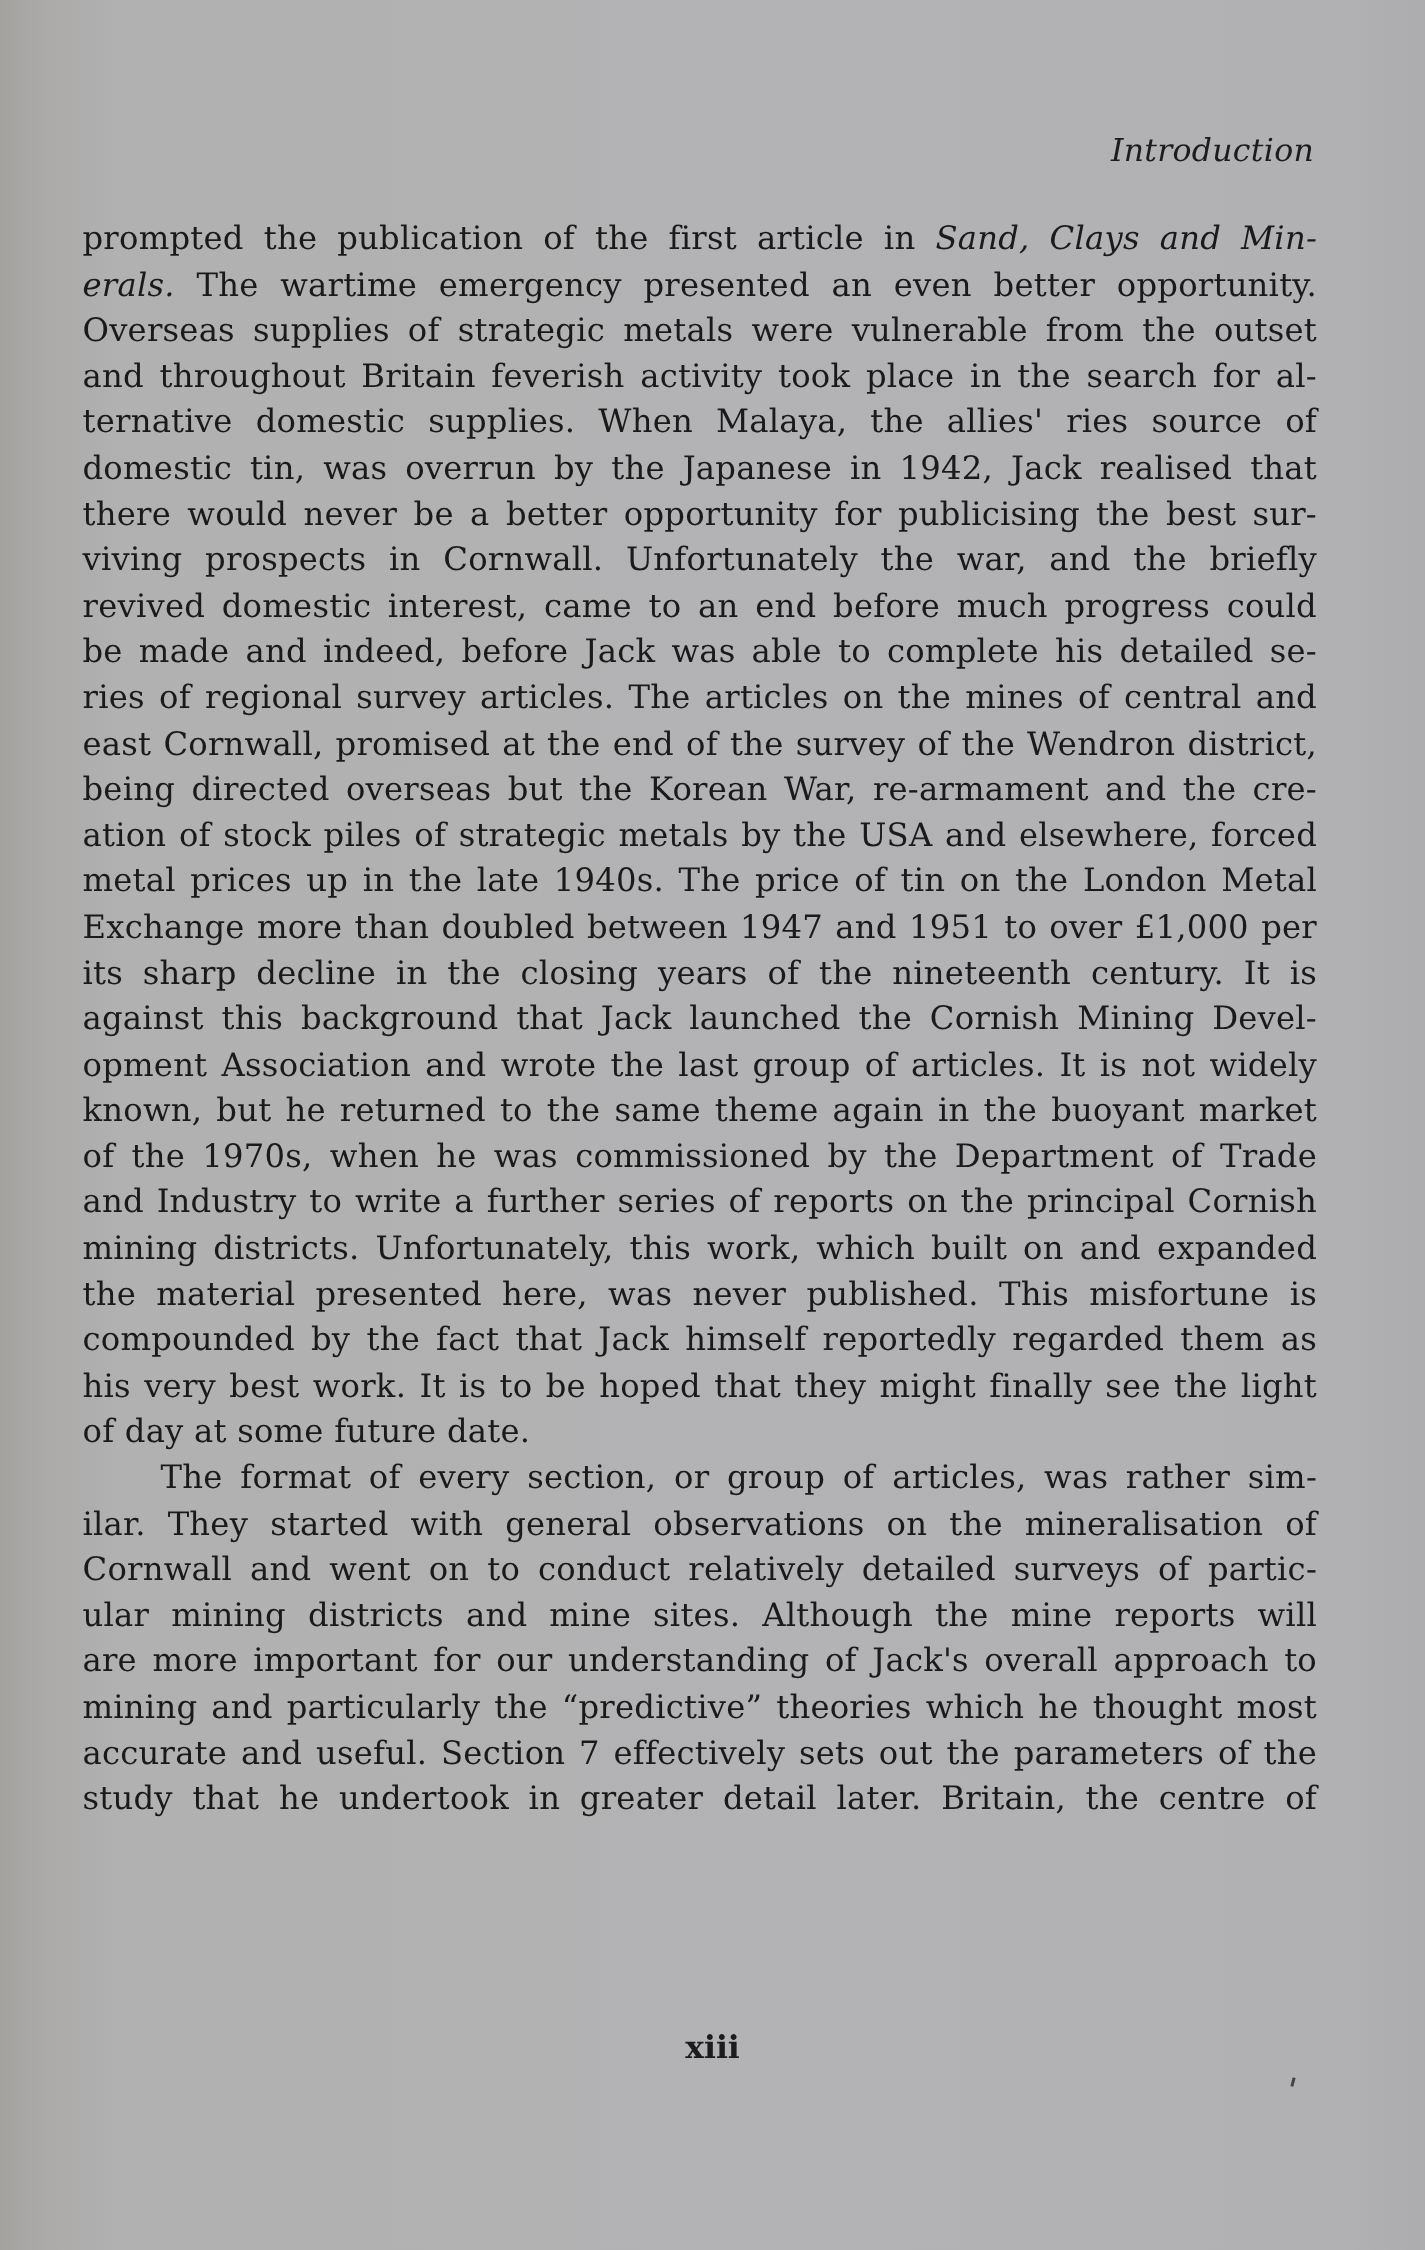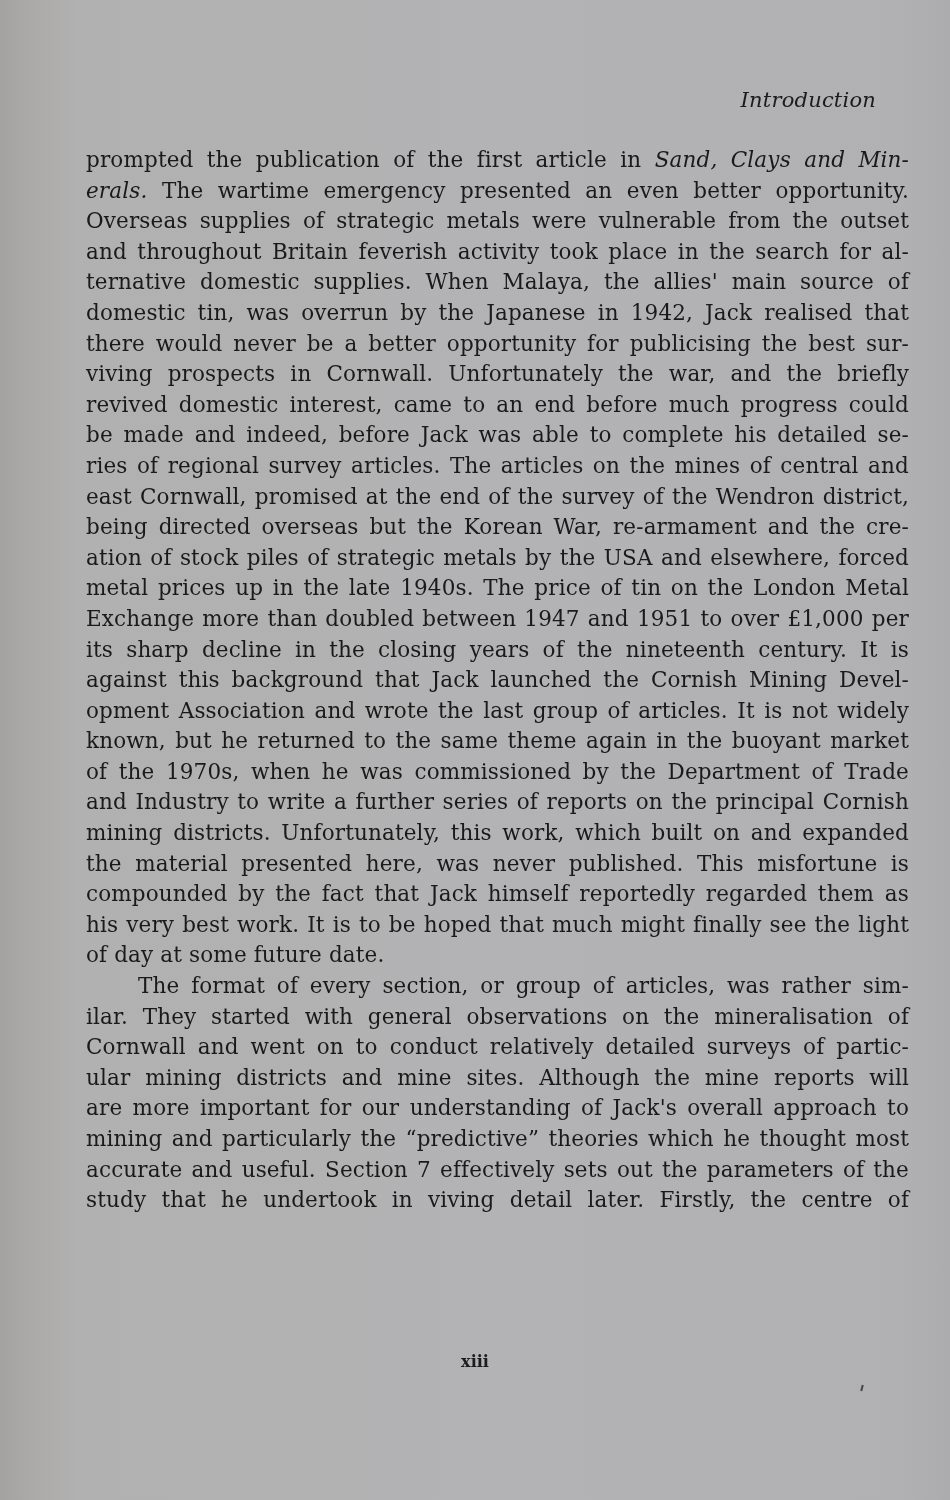--- a/index.html
+++ b/index.html
@@ -21,21 +21,21 @@
       position: absolute;
       right: 74px;
       top: 88px;
       font-style: italic;
       font-size: 21px;
       color: #1c1c1c;
       letter-spacing: 0.2px;
     }
     .body-text {
       position: absolute;
-      left: 86px;
+      left: 55px;
       top: 145px;
       width: 823px;
     }
     .line {
       height: 30.6px;
       line-height: 30.6px;
       font-size: 21.5px;
       white-space: nowrap;
       text-align: justify;
       text-align-last: justify;
@@ -43,21 +43,21 @@
       letter-spacing: 0.15px;
     }
     .line.last { text-align-last: left; }
     .line.indent { padding-left: 52px; }
     .line em { font-style: italic; }
     .folio {
       position: absolute;
       left: 0; width: 950px;
       top: 1352px;
       text-align: center;
-      font-size: 16px;
+      font-size: 21px;
       font-weight: bold;
       color: #1c1c1c;
     }
     .speck {
       position: absolute;
       left: 861px;
       top: 1385px;
       width: 2px; height: 6px;
       background: #444;
       transform: rotate(15deg);
@@ -67,50 +67,50 @@
 <body>
 
 <div class="page">
   <div class="running-head">Introduction</div>
   <div class="body-text" id="body-text">
       <div>
         <span class="line"><span>prompted the publication of the first article in </span><em>Sand, Clays and Min-</em></span>
         <span class="line"><em>erals.</em><span> The wartime emergency presented an even better opportunity.</span></span>
         <span class="line"><span>Overseas supplies of strategic metals were vulnerable from the outset</span></span>
         <span class="line"><span>and throughout Britain feverish activity took place in the search for al-</span></span>
-        <span class="line"><span>ternative domestic supplies. When Malaya, the allies' main source of</span></span>
+        <span class="line"><span>ternative domestic supplies. When Malaya, the allies' ries source of</span></span>
         <span class="line"><span>domestic tin, was overrun by the Japanese in 1942, Jack realised that</span></span>
         <span class="line"><span>there would never be a better opportunity for publicising the best sur-</span></span>
         <span class="line"><span>viving prospects in Cornwall. Unfortunately the war, and the briefly</span></span>
         <span class="line"><span>revived domestic interest, came to an end before much progress could</span></span>
         <span class="line"><span>be made and indeed, before Jack was able to complete his detailed se-</span></span>
         <span class="line"><span>ries of regional survey articles. The articles on the mines of central and</span></span>
         <span class="line"><span>east Cornwall, promised at the end of the survey of the Wendron district,</span></span>
         <span class="line"><span>being directed overseas but the Korean War, re-armament and the cre-</span></span>
         <span class="line"><span>ation of stock piles of strategic metals by the USA and elsewhere, forced</span></span>
         <span class="line"><span>metal prices up in the late 1940s. The price of tin on the London Metal</span></span>
         <span class="line"><span>Exchange more than doubled between 1947 and 1951 to over £1,000 per</span></span>
         <span class="line"><span>its sharp decline in the closing years of the nineteenth century. It is</span></span>
         <span class="line"><span>against this background that Jack launched the Cornish Mining Devel-</span></span>
         <span class="line"><span>opment Association and wrote the last group of articles. It is not widely</span></span>
         <span class="line"><span>known, but he returned to the same theme again in the buoyant market</span></span>
         <span class="line"><span>of the 1970s, when he was commissioned by the Department of Trade</span></span>
         <span class="line"><span>and Industry to write a further series of reports on the principal Cornish</span></span>
         <span class="line"><span>mining districts. Unfortunately, this work, which built on and expanded</span></span>
         <span class="line"><span>the material presented here, was never published. This misfortune is</span></span>
         <span class="line"><span>compounded by the fact that Jack himself reportedly regarded them as</span></span>
-        <span class="line"><span>his very best work. It is to be hoped that much might finally see the light</span></span>
+        <span class="line"><span>his very best work. It is to be hoped that they might finally see the light</span></span>
         <span class="line last"><span>of day at some future date.</span></span>
       </div>
       <div>
         <span class="line indent"><span>The format of every section, or group of articles, was rather sim-</span></span>
         <span class="line"><span>ilar. They started with general observations on the mineralisation of</span></span>
         <span class="line"><span>Cornwall and went on to conduct relatively detailed surveys of partic-</span></span>
         <span class="line"><span>ular mining districts and mine sites. Although the mine reports will</span></span>
         <span class="line"><span>are more important for our understanding of Jack's overall approach to</span></span>
         <span class="line"><span>mining and particularly the “predictive” theories which he thought most</span></span>
         <span class="line"><span>accurate and useful. Section 7 effectively sets out the parameters of the</span></span>
-        <span class="line"><span>study that he undertook in viving detail later. Firstly, the centre of</span></span>
+        <span class="line"><span>study that he undertook in greater detail later. Britain, the centre of</span></span>
       </div>
     </div>
   <div class="folio">xiii</div>
   <div class="speck"></div>
 </div>
 
 </body></html>

